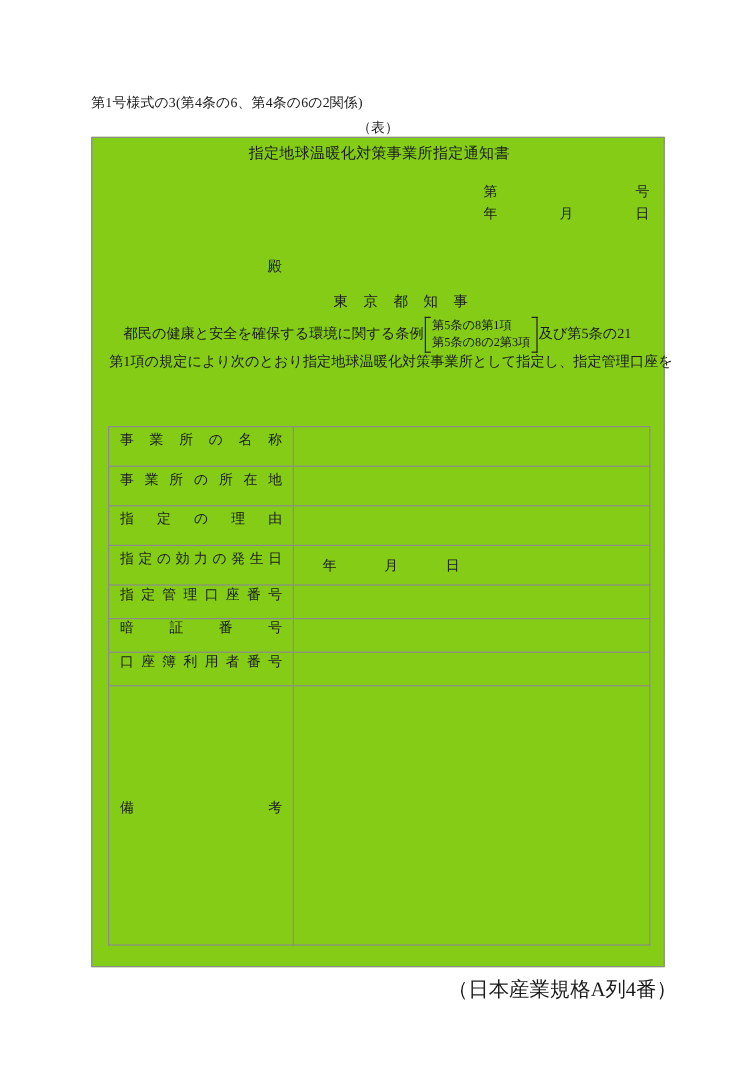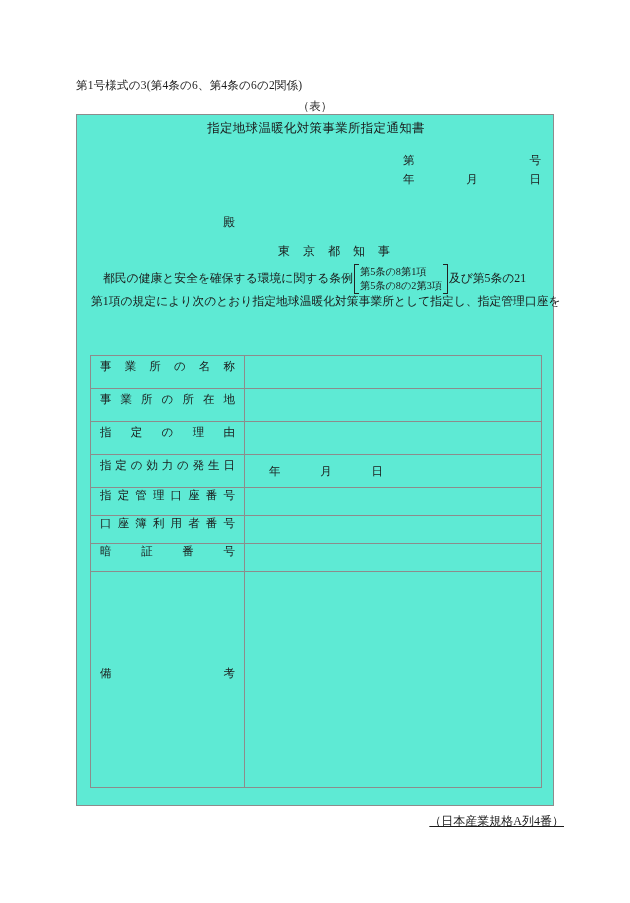--- a/index.html
+++ b/index.html
@@ -46,21 +46,21 @@
 
   
   .outer-box {
     position: absolute;
     left: 76px;
     top: 114px;
     width: 478px;
     height: 692px;
     border: 1px solid #8c8c8c;
     box-sizing: border-box;
-    background: #5eead4;
+    background: #84cc16;
   }
 
   
   .doc-title {
     position: absolute;
     left: 0;
     top: 5px;
     width: 478px;
     text-align: center;
     font-size: 12.5px;
@@ -217,23 +217,22 @@
     letter-spacing: 0;
   }
   .date-inline span { display: inline-block; }
   .date-inline .gap { width: 34px; }
 
   
   .footer-note {
     position: absolute;
     right: 66px;
     top: 813px;
-    font-size: 12px;
+    font-size: 17px;
     white-space: nowrap;
-    text-decoration: underline;
   }
 </style>
 </head>
 <body>
 
 <div class="page">
 
   <div class="form-no">第1号様式の3(第4条の6、第4条の6の2関係)</div>
 
   <div class="omote-label">（表）</div>
@@ -318,27 +317,27 @@
           </td>
         </tr>
         <tr class="short">
           <td class="label">
             <span class="just">指定管理口座番号</span>
           </td>
           <td class="value"></td>
         </tr>
         <tr class="short">
           <td class="label">
+            <span class="just">暗証番号</span>
+          </td>
+          <td class="value"></td>
+        </tr>
+        <tr class="short">
+          <td class="label">
             <span class="just">口座簿利用者番号</span>
-          </td>
-          <td class="value"></td>
-        </tr>
-        <tr class="short">
-          <td class="label">
-            <span class="just">暗証番号</span>
           </td>
           <td class="value"></td>
         </tr>
         <tr class="tall">
           <td class="label">
             <span class="just">備考</span>
           </td>
           <td class="value"></td>
         </tr>
       </tbody>

